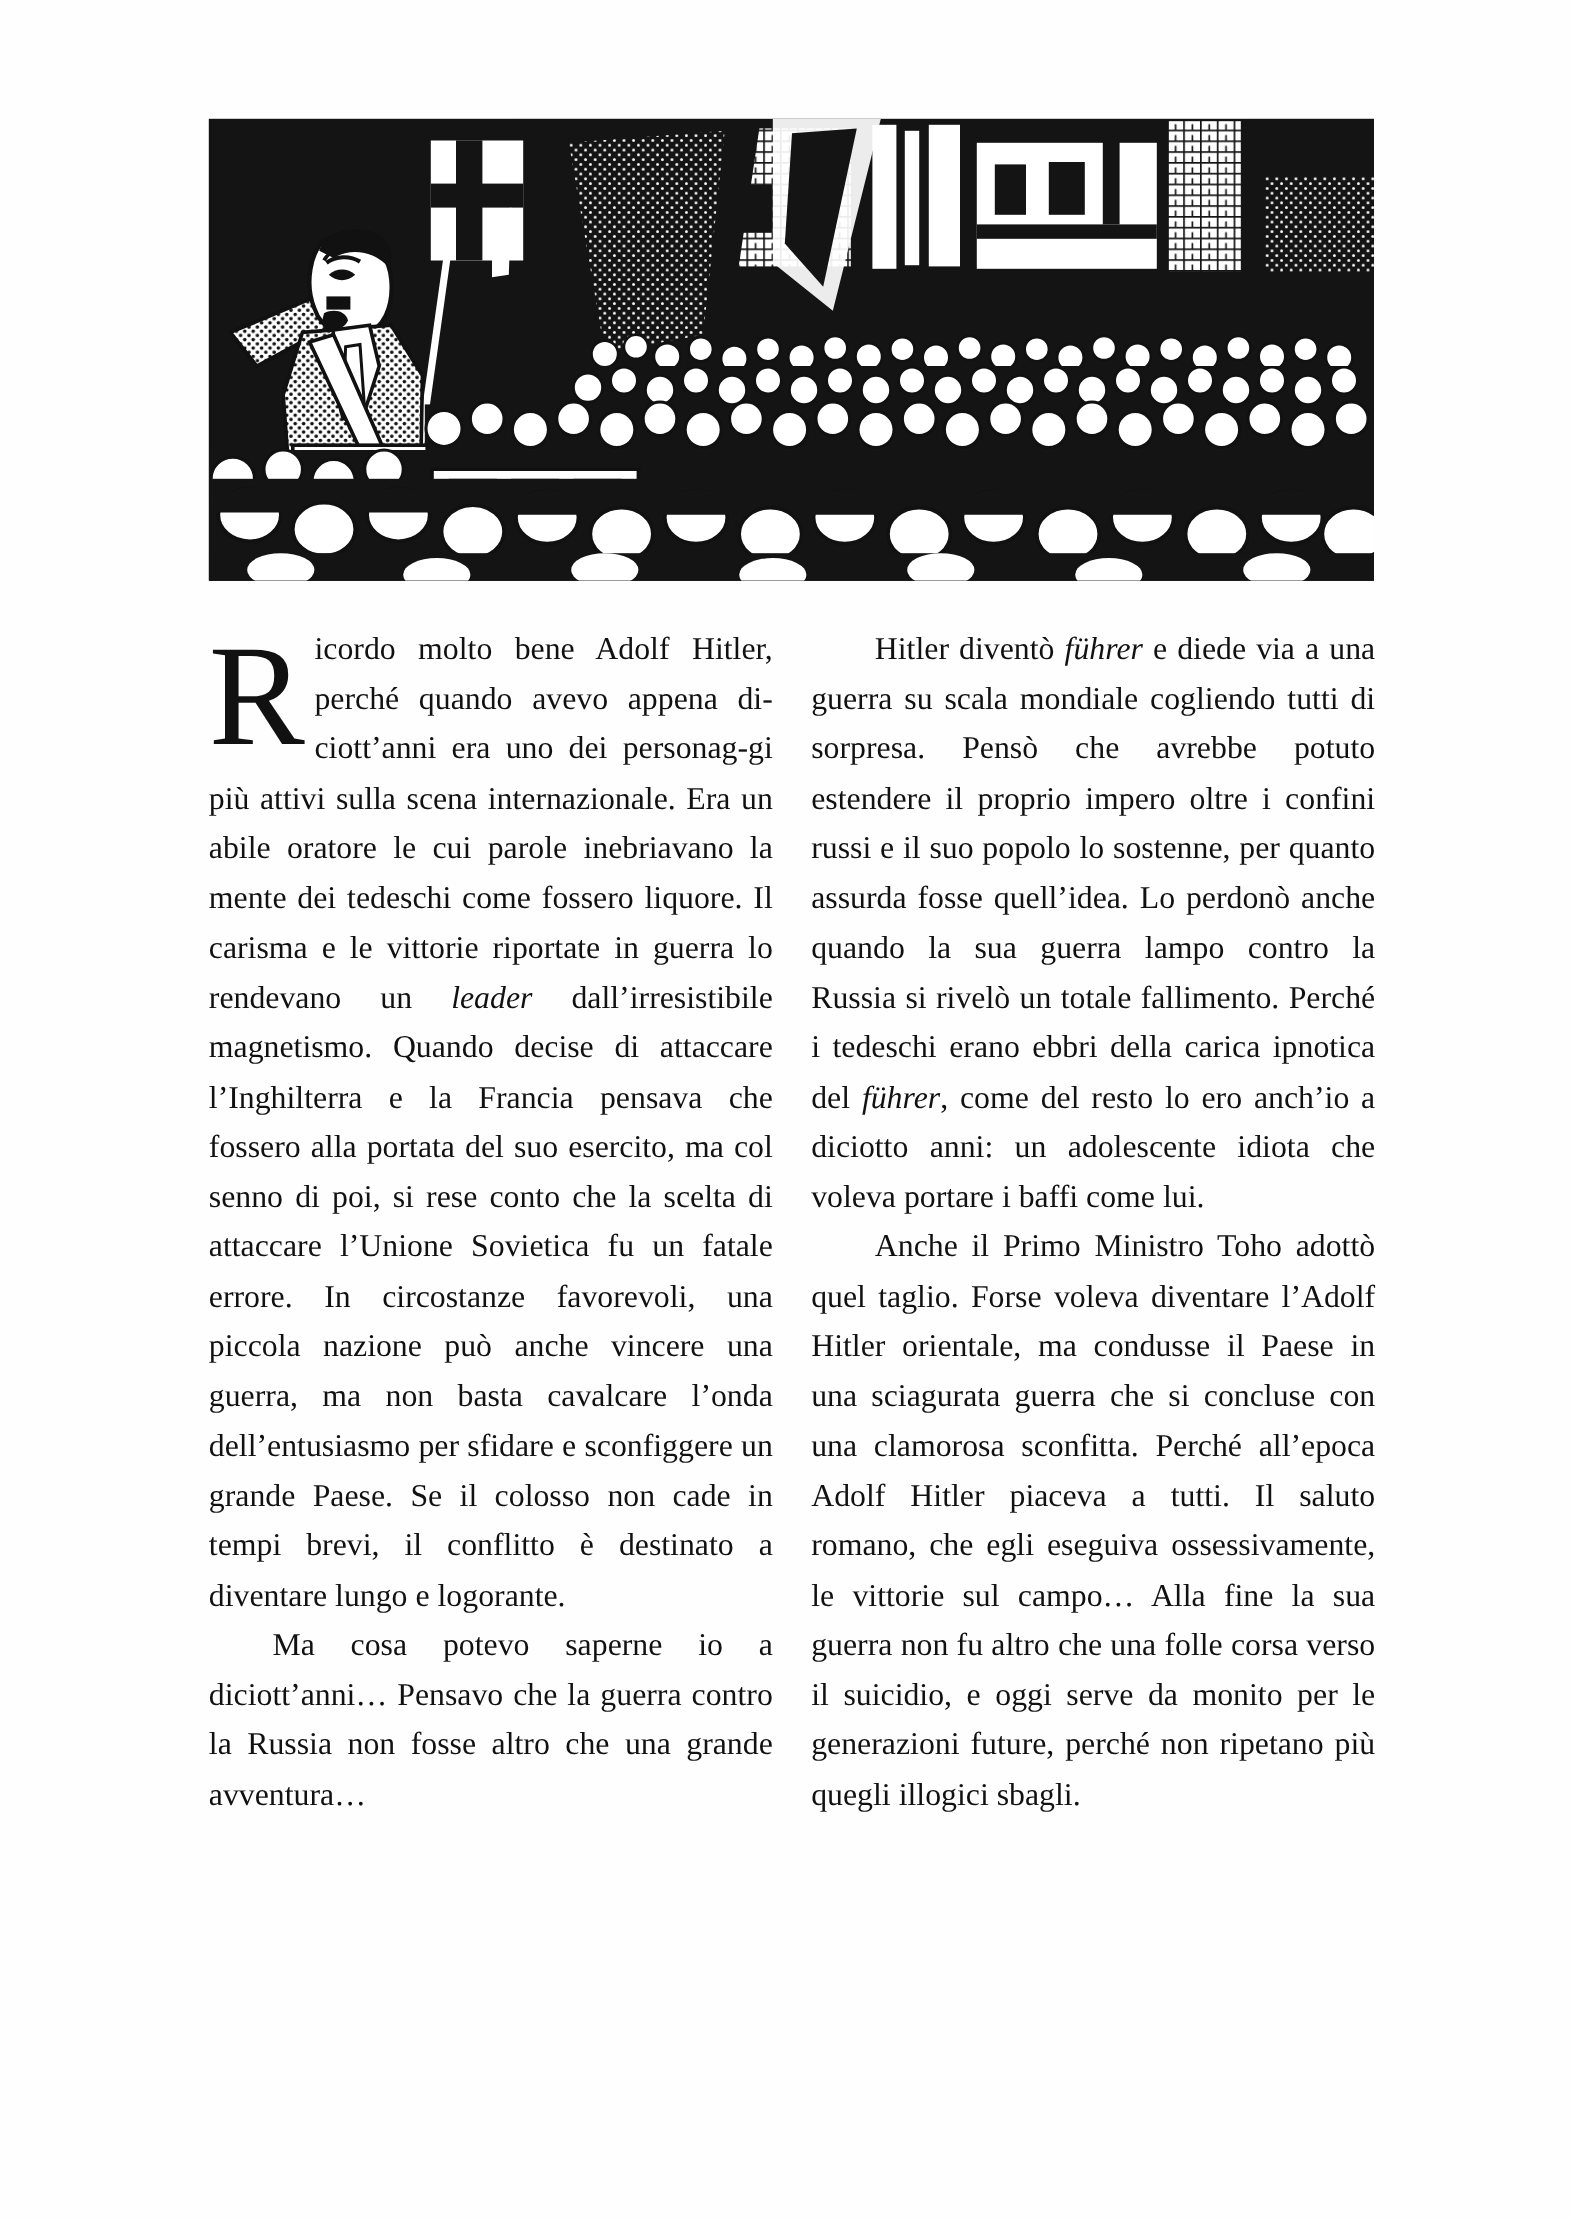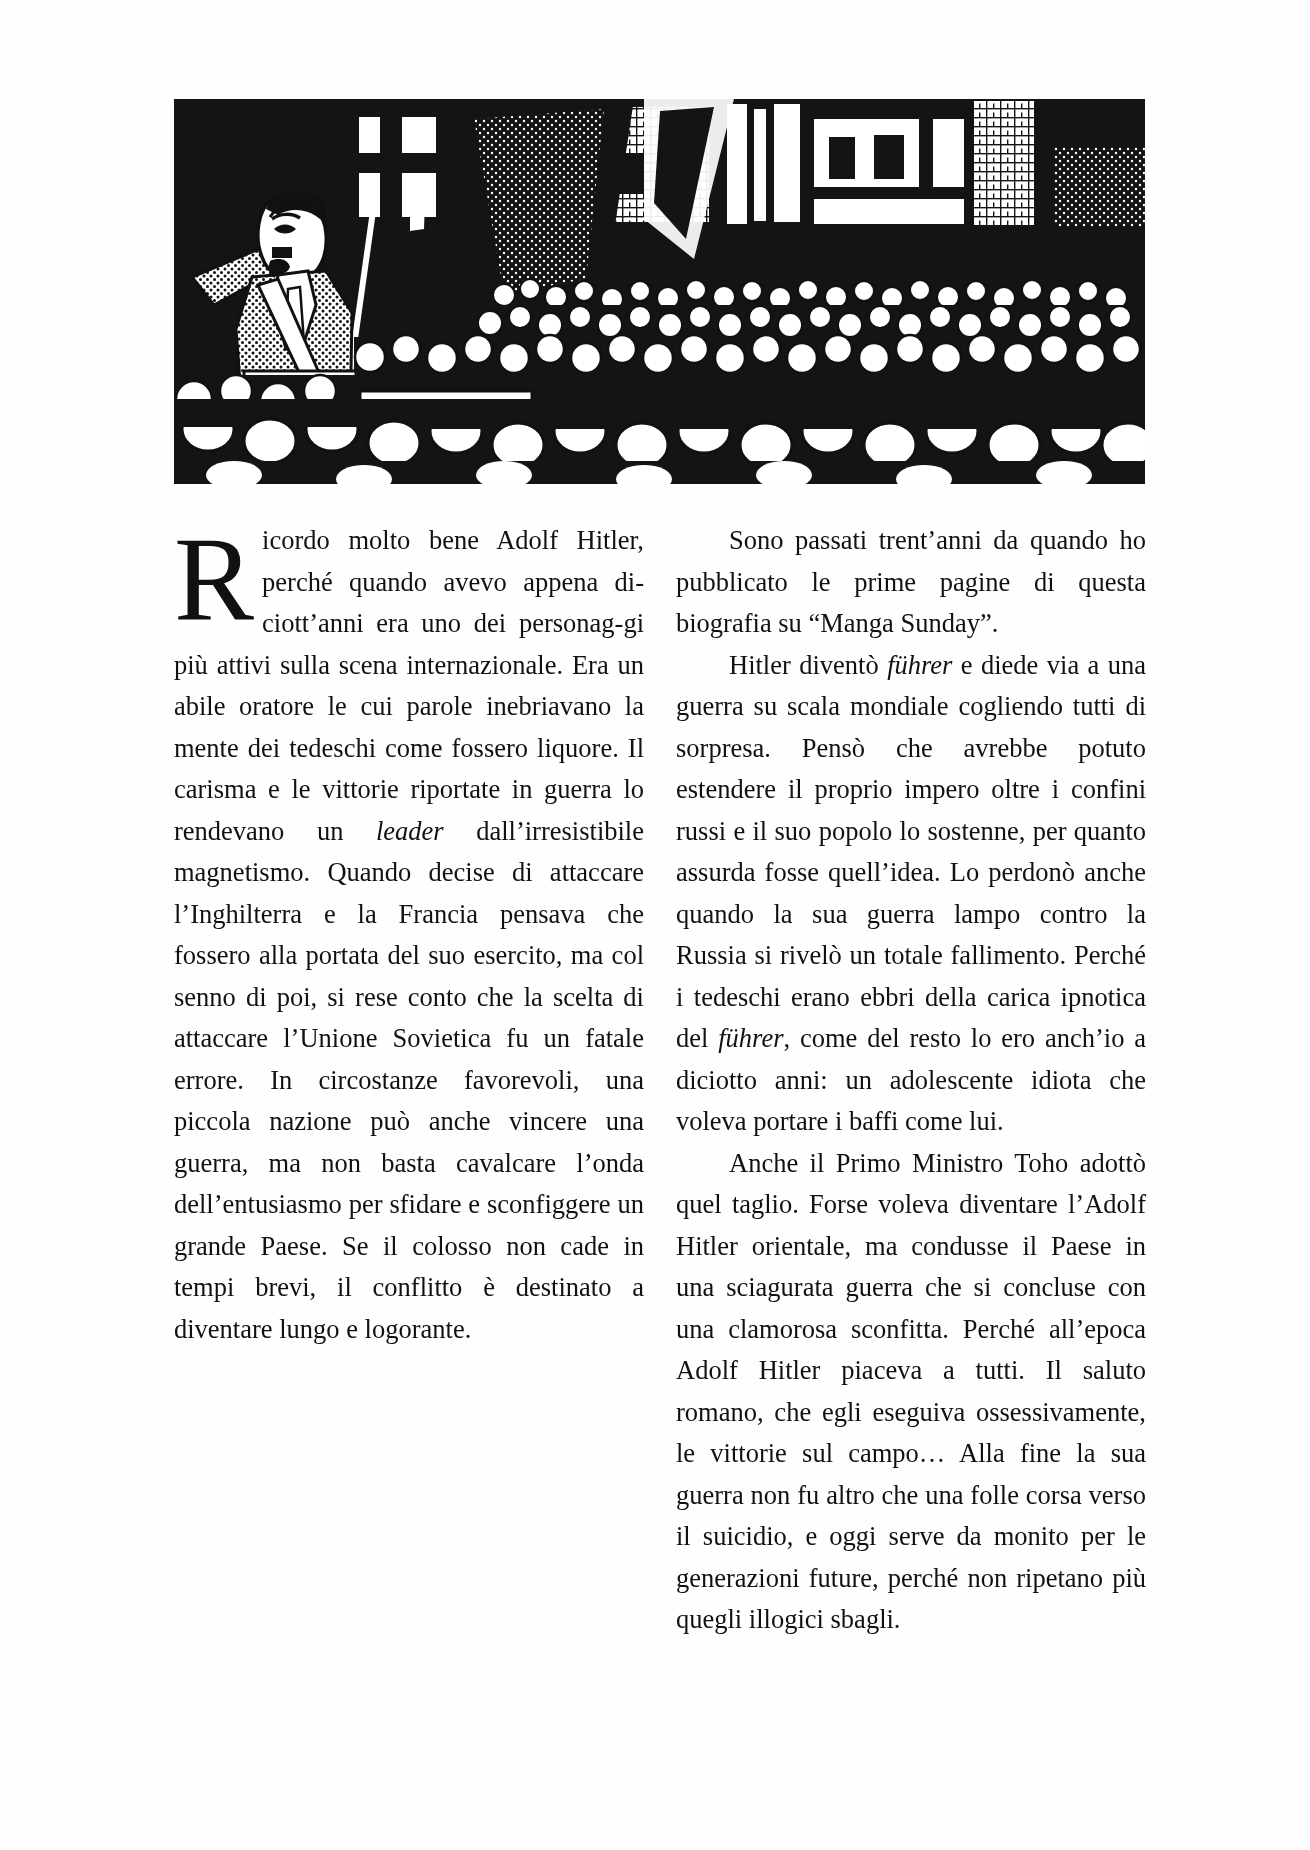--- a/index.html
+++ b/index.html
@@ -306,23 +306,23 @@
       </g>
     </svg>
   </div>
 
   <div class="body-text">
 
     <div class="col">
       <p class="first">
         <span class="dropcap">R</span><span>icordo molto bene Adolf Hitler, perché quando avevo appena di-ciott’anni era uno dei personag-gi più attivi sulla scena internazionale. Era un abile oratore le cui parole inebriavano la mente dei tedeschi come fossero liquore. Il carisma e le vittorie riportate in guerra lo rendevano un <em>leader</em> dall’irresistibile magnetismo. Quando decise di attaccare l’Inghilterra e la Francia pensava che fossero alla portata del suo esercito, ma col senno di poi, si rese conto che la scelta di attaccare l’Unione Sovietica fu un fatale errore. In circostanze favorevoli, una piccola nazione può anche vincere una guerra, ma non basta cavalcare l’onda dell’entusiasmo per sfidare e sconfiggere un grande Paese. Se il colosso non cade in tempi brevi, il conflitto è destinato a diventare lungo e logorante.</span>
       </p>
+      <p><span>Ma cosa potevo saperne io a diciott’anni… Pensavo che la guerra contro la Russia non fosse altro che una grande avventura…</span></p>
     </div>
 
     <div class="col">
-      <p class="no-indent" style="text-indent:2.0em;"><span>Sono passati trent’anni da quando ho pubblicato le prime pagine di questa biografia su “Manga Sunday”.</span></p>
       <p><span>Hitler diventò <em>führer</em> e diede via a una guerra su scala mondiale cogliendo tutti di sorpresa. Pensò che avrebbe potuto estendere il proprio impero oltre i confini russi e il suo popolo lo sostenne, per quanto assurda fosse quell’idea. Lo perdonò anche quando la sua guerra lampo contro la Russia si rivelò un totale fallimento. Perché i tedeschi erano ebbri della carica ipnotica del <em>führer</em>, come del resto lo ero anch’io a diciotto anni: un adolescente idiota che voleva portare i baffi come lui.</span></p>
       <p><span>Anche il Primo Ministro Toho adottò quel taglio. Forse voleva diventare l’Adolf Hitler orientale, ma condusse il Paese in una sciagurata guerra che si concluse con una clamorosa sconfitta. Perché all’epoca Adolf Hitler piaceva a tutti. Il saluto romano, che egli eseguiva ossessivamente, le vittorie sul campo… Alla fine la sua guerra non fu altro che una folle corsa verso il suicidio, e oggi serve da monito per le generazioni future, perché non ripetano più quegli illogici sbagli.</span></p>
     </div>
 
   </div>
 
 </div>
 
 </body></html>

